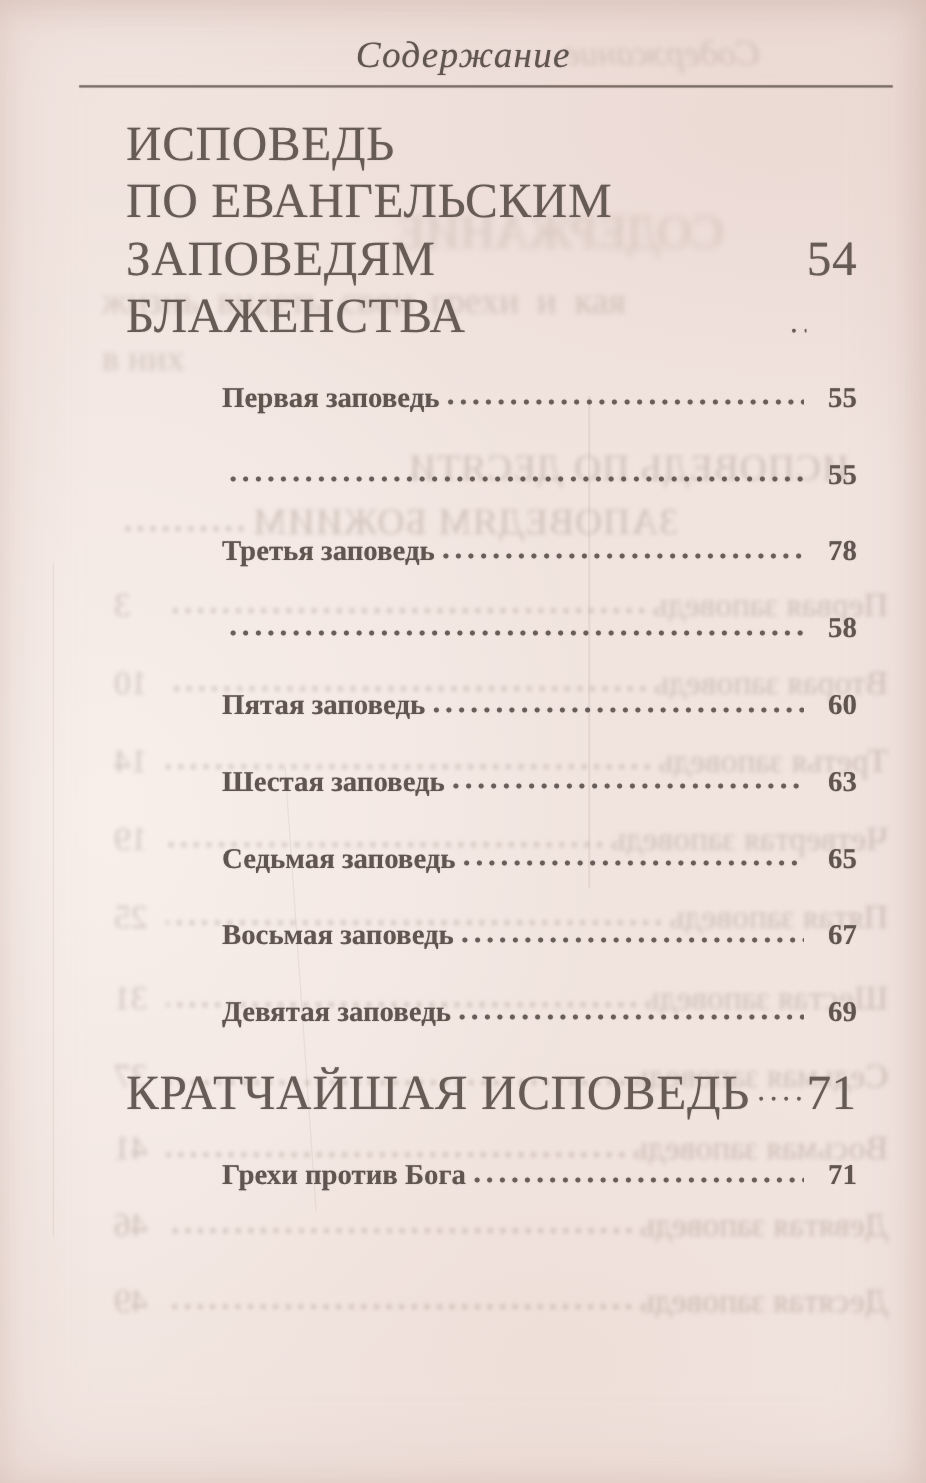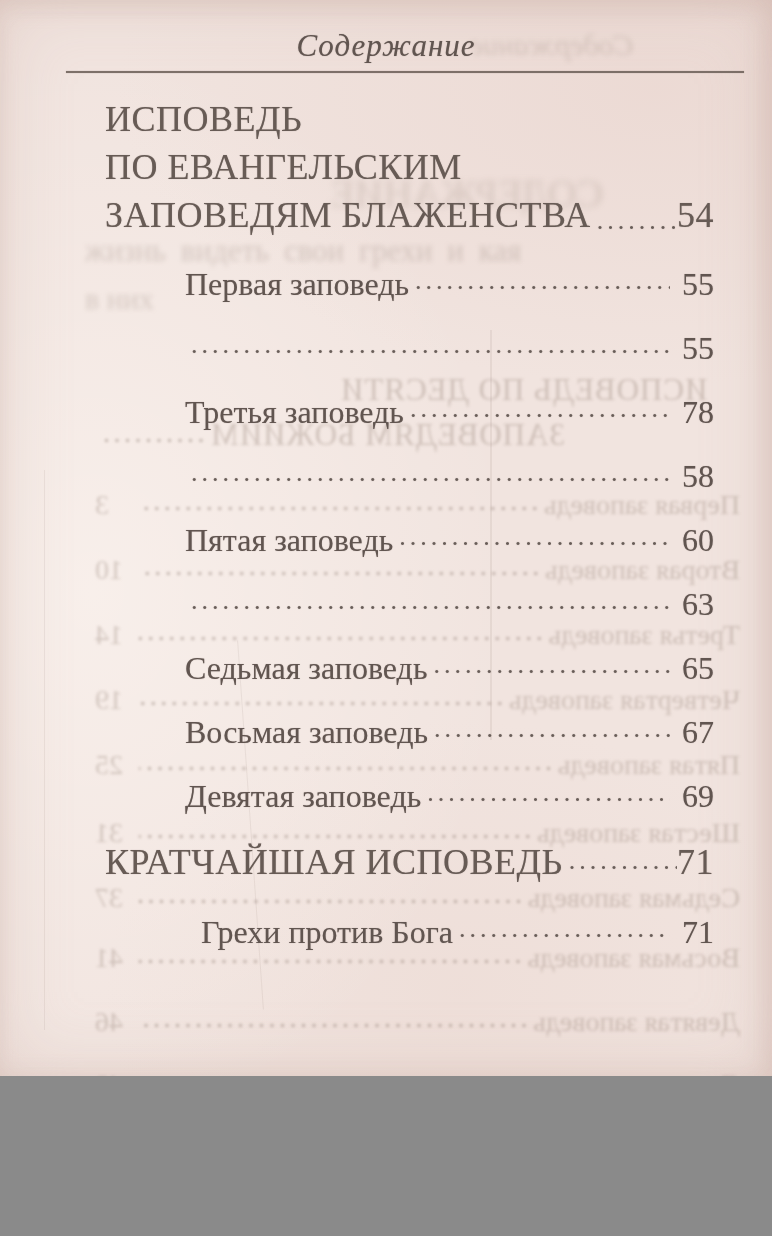--- a/index.html
+++ b/index.html
@@ -1,20 +1,20 @@
 <!DOCTYPE html>
 <html lang="ru"><head>
 <meta charset="utf-8">
 <title>Содержание</title>
 <style>
   html, body { margin: 0; padding: 0; background: #8a8a8a; }
   .page {
     position: relative;
     width: 772px;
-    height: 1076px;
+    height: 1236px;
     margin: 0 auto;
     overflow: hidden;
     font-family: "Liberation Serif", "DejaVu Serif", serif;
     color: #615550;
     background:
       radial-gradient(900px 500px at 85% 8%,  rgba(228,203,196,0.40), transparent 60%),
       radial-gradient(700px 900px at 12% 55%, rgba(255,250,246,0.50), transparent 60%),
       radial-gradient(600px 450px at 60% 92%, rgba(232,210,202,0.30), transparent 60%),
       #f1e4df;
     box-shadow:
@@ -63,29 +63,29 @@
   }
 
   .toc {
     position: absolute;
     left: 105px; right: 58px; top: 95px;
     text-shadow: 0 0 1px rgba(97,85,80,0.45);
   }
 
   .sec-title {
     margin: 0;
-    font-size: 36px;
+    font-size: 41px;
     font-weight: normal;
     line-height: 48px;
     letter-spacing: 0.5px;
     color: #675b55;
   }
   .sec-title-2 { margin-top: 23px; line-height: 34px; }
 
-  .row { display: flex; align-items: center; }
+  .row { display: flex; align-items: flex-start; }
   .leader {
     flex: 1 1 auto;
     align-self: stretch;
     position: relative;
     overflow: hidden;
     margin: 0 4px 0 6px;
     min-width: 14px;
   }
   .leader::after {
     content: "................................................................................";
@@ -93,24 +93,24 @@
     bottom: 5px; left: 0;
     white-space: nowrap;
     font-size: 26px;
     line-height: 1;
     letter-spacing: 4px;
     color: rgba(97,85,80,0.9);
   }
   .pagenum { text-align: right; min-width: 40px; }
   .sec-title .pagenum { min-width: 34px; }
 
-  .entries { margin: 30px 0 0 80px; font-size: 32px; }
+  .entries { margin: 30px 0 0 80px; font-size: 24px; font-weight: bold; }
   .entries .row { line-height: 30px; margin-bottom: 34px; }
   .entries-2 { margin-top: 38px; }
-  .entries-2 .row { margin-bottom: 32px; margin-left: 16px; }
+  .entries-2 .row { margin-bottom: 32px; }
 </style>
 </head>
 <body>
 
 <div class="page">
 
   <div class="ghost-layer">
     <div class="ghost g-head mirror" style="top:30px; left:470px;">Содержание</div>
     <div class="ghost g-big mirror" style="top:172px; left:330px;">СОДЕРЖАНИЕ</div>
     <div class="ghost g-blur2" style="top:236px; left:85px; font-size:31px; word-spacing:7px;">жизнь видеть свои грехи и кая</div>
@@ -212,20 +212,21 @@
         <div class="row">
           <span class="leader"></span>
           <span class="pagenum">58</span>
         </div>
         <div class="row">
           <span>Пятая заповедь</span>
           <span class="leader"></span>
           <span class="pagenum">60</span>
         </div>
         <div class="row">
+          <span>Шестая заповедь</span>
           <span class="leader"></span>
           <span class="pagenum">63</span>
         </div>
         <div class="row">
           <span>Седьмая заповедь</span>
           <span class="leader"></span>
           <span class="pagenum">65</span>
         </div>
         <div class="row">
           <span>Восьмая заповедь</span>

